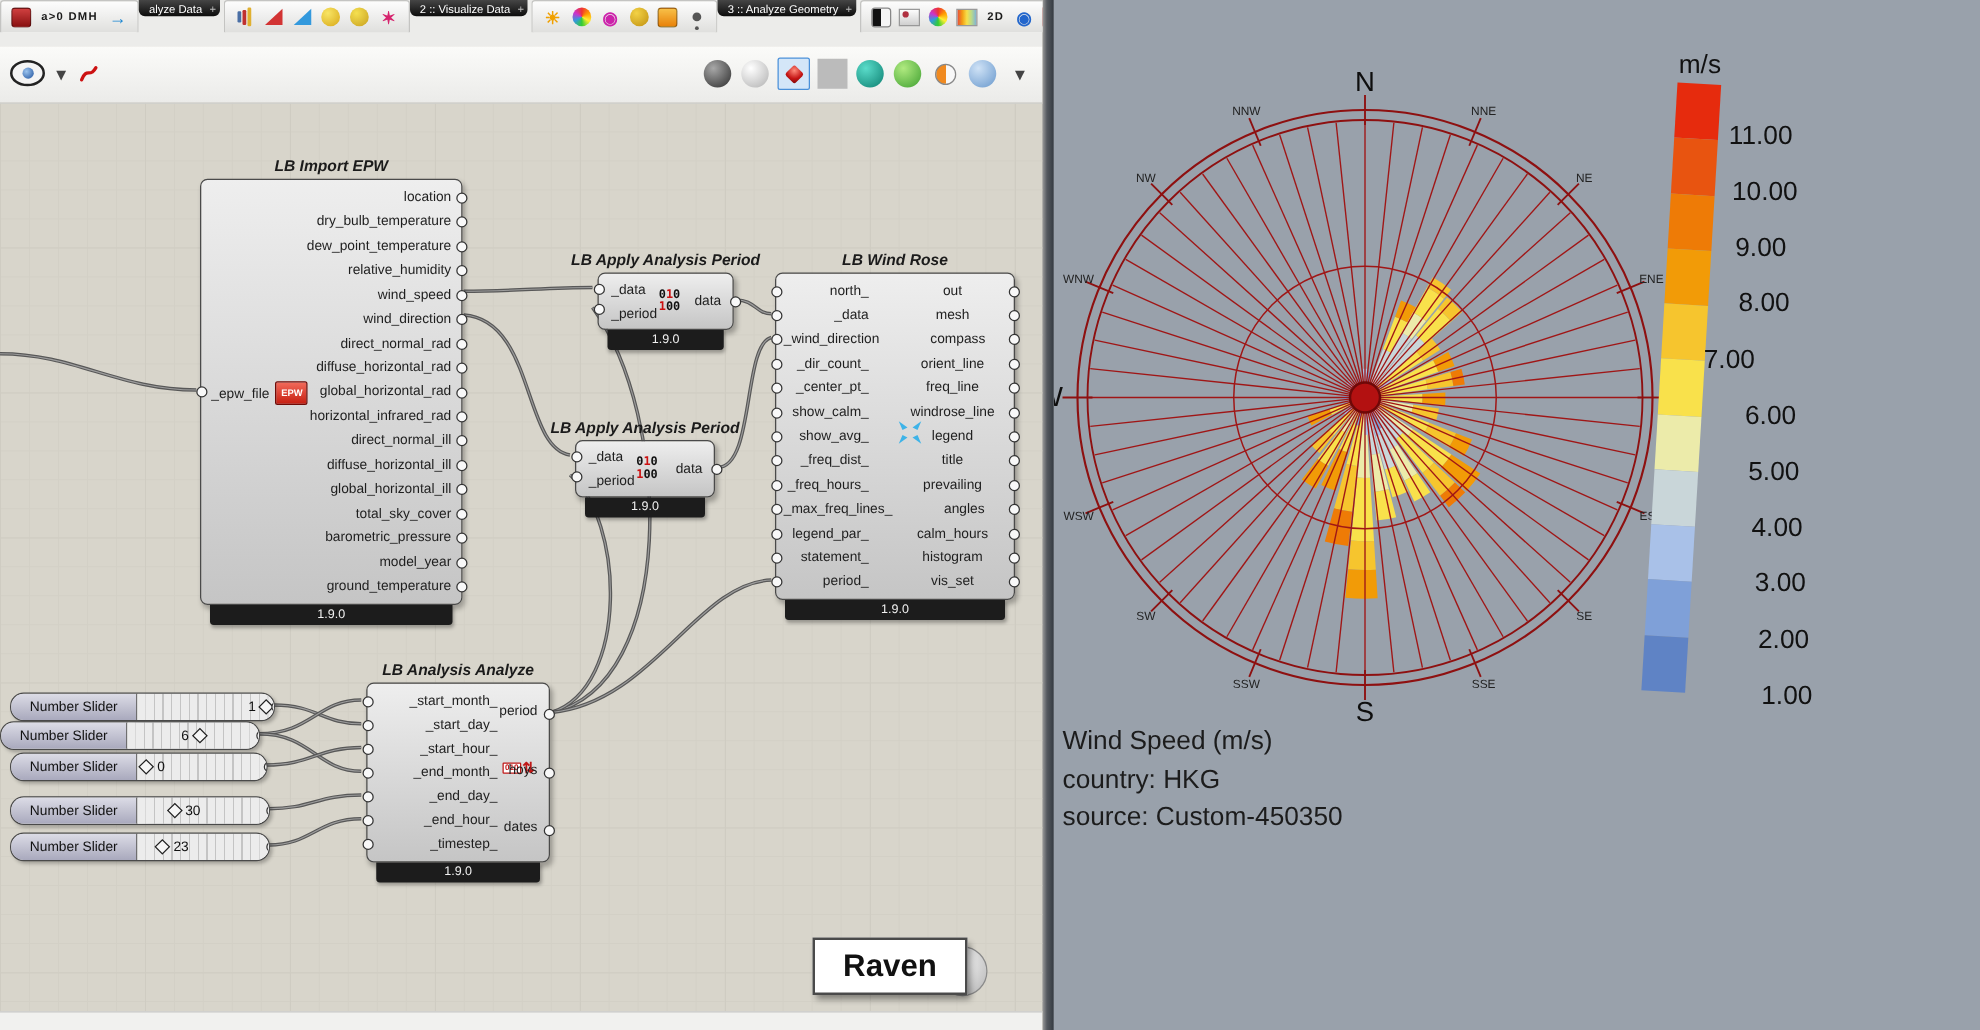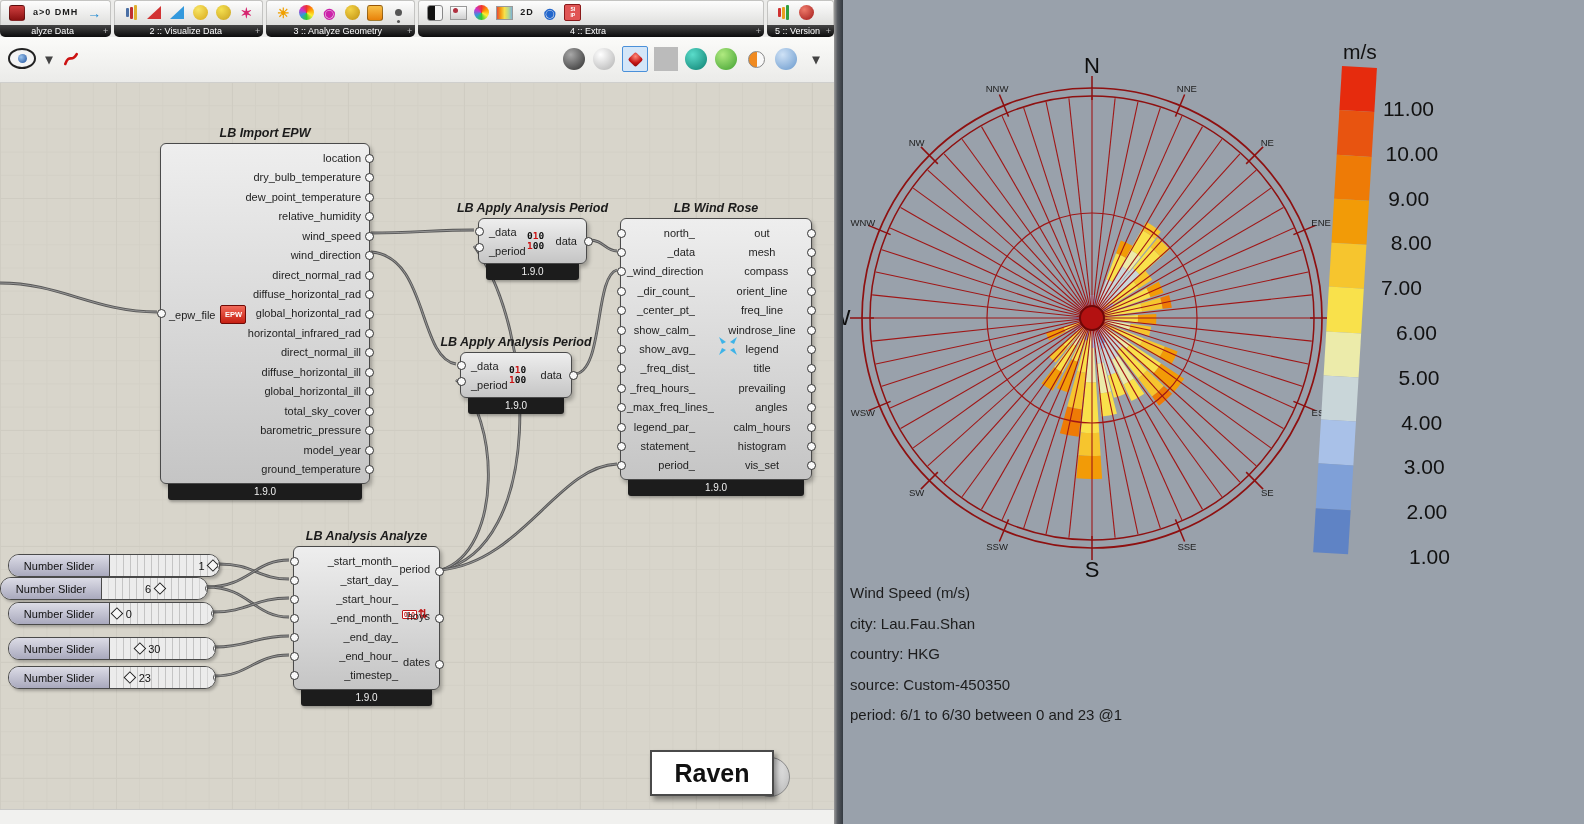--- a/index.html
+++ b/index.html
@@ -1,21 +1,21 @@
 <!DOCTYPE html>
 <html><head>
 <meta charset="utf-8">
 <style>
   html,body{margin:0;padding:0;}
   body{width:1584px;height:824px;overflow:hidden;font-family:"Liberation Sans",sans-serif;background:#777;}
   .app{display:flex;width:1584px;height:824px;}
   
   .gh{position:relative;width:834px;height:824px;background:#d8d5cb;overflow:hidden;flex:none;}
   .gh-toolbar{position:absolute;top:0;left:0;right:0;height:37px;background:#ececea;display:flex;gap:3px;z-index:5;}
-  .tbg{display:flex;flex-direction:column;flex:none;}
+  .tbg{display:flex;flex-direction:row;flex:none;}
   .tbg .icons{height:23px;display:flex;align-items:center;gap:5px;padding:1px 7px;background:linear-gradient(#fdfdfd,#dfdfdd);border:1px solid #c4c4c2;border-bottom:none;border-radius:3px 3px 0 0;}
   .tbg .glabel{height:13px;background:linear-gradient(#454545,#0c0c0c);color:#fff;font-size:9px;display:flex;align-items:center;justify-content:center;border-radius:0 0 5px 5px;padding:0 14px 0 8px;position:relative;white-space:nowrap;}
   .tbg .glabel .plus{position:absolute;right:3px;color:#bbb;font-size:9px;}
   
   .icn{width:18px;height:18px;flex:none;display:flex;align-items:center;justify-content:center;font-size:14px;line-height:1;cursor:pointer;}
   .icn.text{width:auto;font-size:9px;font-weight:bold;color:#1a1a1a;letter-spacing:1px;padding:0 2px;}
   .icn.ball span{width:15px;height:15px;border-radius:50%;display:block;}
   .icn.sq span{width:14px;height:14px;border-radius:3px;display:block;}
   .icn.ramp span{width:0;height:0;border-left:14px solid transparent;display:block;}
   .icn.bars{gap:1px;}
@@ -86,21 +86,21 @@
   .raven{position:absolute;left:650px;top:668px;width:120px;height:42px;background:#fff;border:2px solid #4a4a4a;box-shadow:3px 4px 5px rgba(0,0,0,.4);display:flex;align-items:center;justify-content:center;font-weight:bold;font-size:25px;color:#111;z-index:3;}
   .gh-status{position:absolute;bottom:0;left:0;right:0;height:14px;background:#f1f1ef;border-top:1px solid #c8c8c6;z-index:5;}
   
   .divider{width:9px;flex:none;background:linear-gradient(90deg,#9a9a9a,#55595f 40%,#343a41);}
   .vp{position:relative;flex:1;background:#99a1ab;overflow:hidden;}
   #rose{position:absolute;left:0;top:0;}
   .lg-bar{position:absolute;left:499px;top:66px;width:35px;height:487px;transform:rotate(3.4deg);transform-origin:top left;display:flex;flex-direction:column;}
   .lg-bar i{flex:1;display:block;}
   .lg-title{position:absolute;left:500px;top:40px;font-size:21px;color:#111;}
   .lg-lab{position:absolute;font-size:21px;color:#111;white-space:nowrap;}
-  .vp-info{position:absolute;left:7px;top:578px;font-size:15px;color:#1c1c1c;line-height:30.5px;white-space:nowrap;}
+  .vp-info{position:absolute;left:7px;top:578px;font-size:21px;color:#1c1c1c;line-height:30.5px;white-space:nowrap;}
 </style>
 </head>
 <body>
 
 <div class="app">
 
   <div class="gh">
     <div class="gh-toolbar" id="ghToolbar">
         <div class="tbg">
           <div class="icons">
@@ -708,29 +708,27 @@
         <i style="background: rgb(201, 214, 217);"></i>
         <i style="background: rgb(169, 193, 232);"></i>
         <i style="background: rgb(127, 160, 216);"></i>
         <i style="background: rgb(95, 131, 197);"></i>
       </div>
     <div id="lgLabels">
         <span class="lg-lab" style="left: 540px; top: 97px;">11.00</span>
         <span class="lg-lab" style="left: 542.6px; top: 141.8px;">10.00</span>
         <span class="lg-lab" style="left: 545.2px; top: 186.6px;">9.00</span>
         <span class="lg-lab" style="left: 547.8px; top: 231.4px;">8.00</span>
-        <span class="lg-lab" style="left: 538px; top: 276.2px; text-align: right;">7.00</span>
+        <span class="lg-lab" style="left: 520px; top: 276.2px; text-align: right;">7.00</span>
         <span class="lg-lab" style="left: 553px; top: 321px;">6.00</span>
         <span class="lg-lab" style="left: 555.6px; top: 365.8px;">5.00</span>
         <span class="lg-lab" style="left: 558.2px; top: 410.6px;">4.00</span>
         <span class="lg-lab" style="left: 560.8px; top: 455.4px;">3.00</span>
         <span class="lg-lab" style="left: 563.4px; top: 500.2px;">2.00</span>
         <span class="lg-lab" style="left: 566px; top: 545px;">1.00</span>
       </div>
     <div class="vp-info" id="vpInfo">
         <div>Wind Speed (m/s)</div>
-        <div>city: Lau.Fau.Shan</div>
         <div>country: HKG</div>
         <div>source: Custom-450350</div>
-        <div>period: 6/1 to 6/30 between 0 and 23 @1</div>
       </div>
   </div>
 </div>
 
 </body></html>

